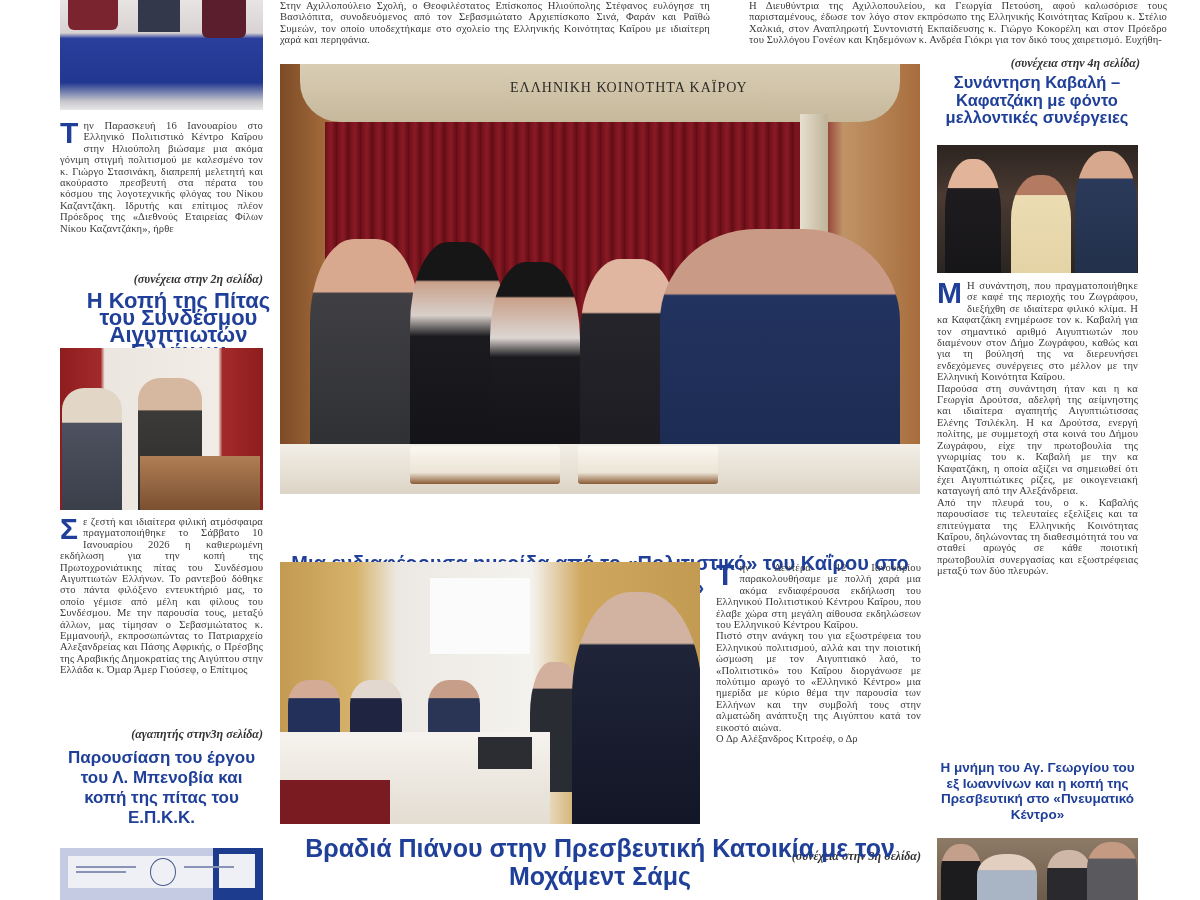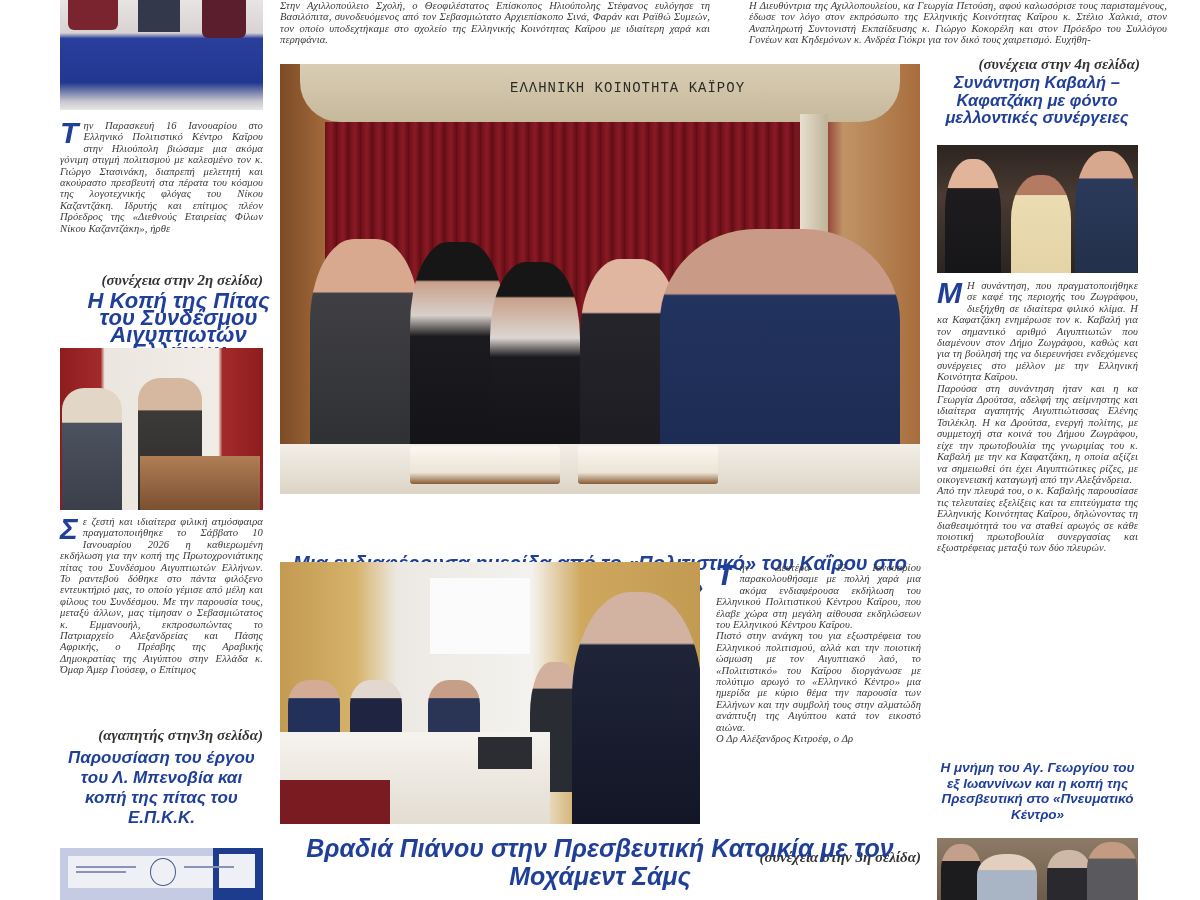--- a/index.html
+++ b/index.html
@@ -1,19 +1,19 @@
 <!DOCTYPE html>
 <html><head>
 <meta charset="utf-8">
 <style>
   * { box-sizing: border-box; margin: 0; padding: 0; }
   html, body { width: 1200px; height: 900px; overflow: hidden; background: #ffffff; }
   body { position: relative; font-family: "DejaVu Serif", serif; color: #2a2a2a; }
 
-  .col { position: absolute; font-style: italic; }
+  .col { position: absolute; }
   .body-text {
     font-family: "Liberation Serif", serif;
     font-size: 10.6px;
     line-height: 11.4px;
     text-align: justify;
     color: #3a3a3a;
     letter-spacing: 0.1px;
   }
   .dropcap {
     float: left;
@@ -22,21 +22,21 @@
     color: #1f3f99;
     font-size: 30px;
     line-height: 24px;
     margin: 0 5px 0 0;
     padding-top: 1px;
   }
   .cont {
     font-family: "Liberation Serif", serif;
     font-style: italic;
     font-weight: bold;
-    font-size: 15px;
+    font-size: 12px;
     text-align: right;
     color: #333;
   }
   .headline {
     font-family: "Liberation Sans", sans-serif;
     font-weight: bold;
     color: #1f3f99;
     text-align: center;
   }
   .photo { position: absolute; overflow: hidden; }
@@ -67,21 +67,21 @@
   #left-banner .stripe { position:absolute; right:0; top:0; width:50px; height:52px; background:#1e3c8e; }
   #left-banner .stripe-inner { position:absolute; right:8px; top:6px; width:36px; height:34px; background:#eef0f6; }
   #left-banner .logo { position:absolute; left:90px; top:10px; width:26px; height:28px; border:1.5px solid #4a5a8a; border-radius:50%; }
   #left-banner .txt { position:absolute; top:18px; height:2px; background:#8a93b5; }
 
   
   #center-top-text { left: 280px; top: 0; width: 430px; font-size: 10.6px; }
   #main-photo { left: 280px; top: 64px; width: 640px; height: 430px;
     background: linear-gradient(90deg, #7c4b26 0%, #a76d3d 8%, #7b1620 14%, #6d1019 50%, #7b1620 84%, #c09467 88%, #a86d3c 100%); }
   #main-photo .arch { position:absolute; left:20px; top:0; width:600px; height:58px; background: linear-gradient(180deg,#d9cdb4,#c5b89b); border-radius: 0 0 40px 40px; }
-  #main-photo .sign { position:absolute; left:230px; top:16px; font-family:Liberation Mono, monospace; font-size:14px; letter-spacing:1px; color:#2c2a26; }
+  #main-photo .sign { position:absolute; left:230px; top:16px; font-family:Liberation Serif, serif; font-size:14px; letter-spacing:1px; color:#2c2a26; }
   #main-photo .curtain { position:absolute; left:45px; top:58px; width:470px; height:250px;
     background: repeating-linear-gradient(90deg, #6d0f19 0px, #8b1a25 6px, #5e0c14 12px); }
   #main-photo .column { position:absolute; left:520px; top:50px; width:28px; height:260px; background: linear-gradient(90deg,#e7dfcf,#bfb398); }
   #main-photo .person { position:absolute; border-radius: 40% 40% 0 0; }
   #main-photo .table { position:absolute; left:0; top:380px; width:640px; height:50px; background: linear-gradient(180deg,#f3efe7,#dcd4c6); }
   #main-photo .cake { position:absolute; top:382px; height:38px; background: linear-gradient(180deg,#fbf8f1 0%,#ebe4d6 70%,#8a5a33 100%); border-radius:3px; }
 
   #center-h1 { left: 280px; top: 503px; width: 640px; font-size: 20px; line-height: 24px; margin-top: 48px; }
 
   #center-photo2 { left: 280px; top: 562px; width: 420px; height: 262px;

